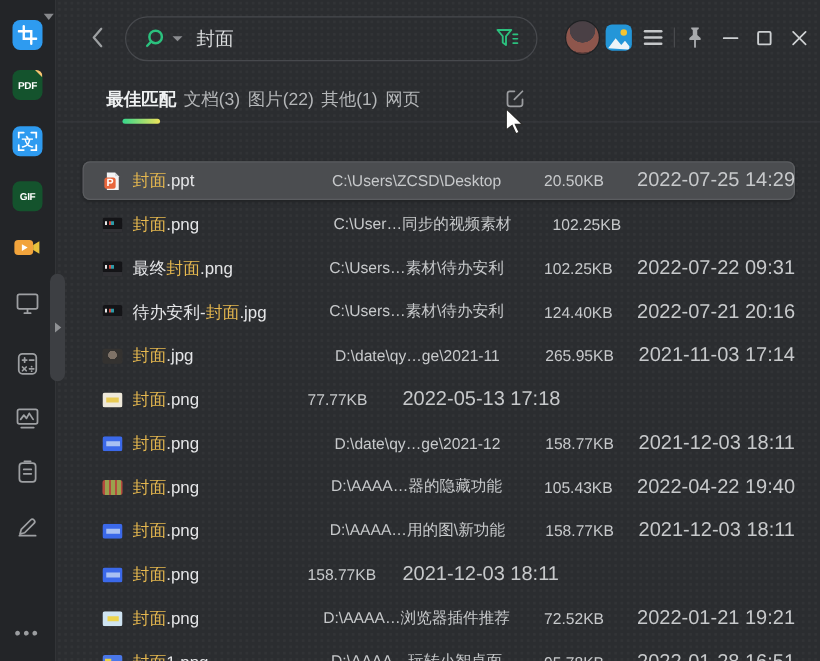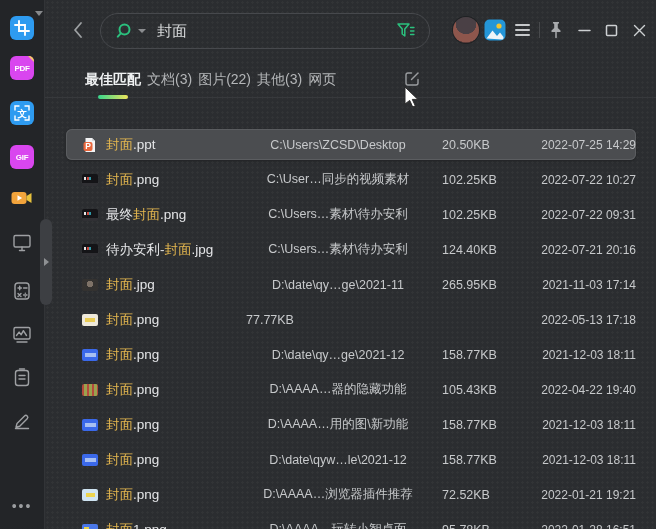--- a/index.html
+++ b/index.html
@@ -9,21 +9,21 @@
     background-image:radial-gradient(rgba(255,255,255,0.03) 1px,transparent 1.3px);
     background-size:5px 5px;}
   
   .sidebar{position:absolute;left:0;top:0;bottom:0;width:44px;background:#232528;
     border-right:1px solid #323437;z-index:2;}
   .sb-item{position:absolute;left:9px;width:26px;height:26px;display:flex;align-items:center;
     justify-content:center;cursor:pointer;}
   .tile{width:24px;height:24px;border-radius:6px;display:flex;align-items:center;justify-content:center;
     color:#fff;font-weight:bold;font-size:8px;letter-spacing:-0.3px;position:relative;}
   .tile.blue{background:#2e9bf0;}
-  .tile.red{background:#d946ef;align-items:center;}
+  .tile.red{background:#14532d;align-items:center;}
   .tile.red .fold{position:absolute;top:0;right:0;width:0;height:0;
     border-top:6px solid #f8c471;border-left:6px solid transparent;border-radius:0 5px 0 0;}
   .outline-icon{stroke:#9ea0a3;fill:none;stroke-width:1.4;stroke-linecap:round;stroke-linejoin:round;}
   .sb-caret{position:absolute;left:35px;top:11px;width:0;height:0;
     border-left:4px solid transparent;border-right:4px solid transparent;border-top:5px solid #87898c;}
   .sb-more{position:absolute;left:0;width:44px;top:498px;text-align:center;color:#9b9da0;
     font-size:14px;letter-spacing:2px;cursor:pointer;}
   .sidebar-handle{position:absolute;left:40px;top:219px;width:12px;height:86px;background:#3d3f43;
     border-radius:6px;z-index:3;display:flex;align-items:center;justify-content:center;cursor:pointer;}
   .sidebar-handle .arr{width:0;height:0;border-top:4px solid transparent;border-bottom:4px solid transparent;
@@ -60,21 +60,21 @@
   
   .list{position:absolute;left:66px;top:129px;width:570px;}
   .row{display:flex;align-items:center;height:31px;margin-bottom:4px;border-radius:6px;cursor:pointer;}
   .row.selected{background:#4b4d50;box-shadow:inset 0 0 0 1px #5b5d60,0 1px 3px rgba(0,0,0,.25);}
   .c-icon{width:16px;margin-left:16px;display:flex;justify-content:center;flex:none;}
   .c-name{width:134px;margin-left:8px;font-size:13.5px;white-space:nowrap;overflow:hidden;}
   .n-pre,.n-suf{color:#e4e5e7;}
   .n-match{color:#e6b84f;}
   .c-path{width:196px;text-align:center;font-size:12.5px;color:#c7c9cb;white-space:nowrap;}
   .c-size{width:76px;padding-left:6px;font-size:12.5px;color:#c7c9cb;white-space:nowrap;}
-  .c-date{flex:1;font-size:12px;color:#c7c9cb;white-space:nowrap;text-align:right;}
+  .c-date{flex:1;font-size:16px;color:#c7c9cb;white-space:nowrap;}
   
   .thumb{width:16px;height:12px;border-radius:2px;flex:none;}
   .t-video{background-color:#141417;background-image:
      linear-gradient(90deg,#e6e6e6 0 2px,transparent 2px 3px,#cf4a40 3px 5px,#2e9aa8 5px 7px,transparent 7px),
      linear-gradient(0deg,#303034 0 3px,transparent 3px);
      background-repeat:no-repeat,no-repeat;background-position:2px 3px,0 0;background-size:12px 3px,16px 12px;}
   .t-photo{background:radial-gradient(circle at 50% 42%,#7e7267 0 32%,#343230 33%);}
   .t-cream{background:linear-gradient(#e9cb54,#e9cb54) 50% 58%/10px 4px no-repeat,#efe9da;}
   .t-blue{background:linear-gradient(#a8c0f2,#a8c0f2) 50% 50%/11px 4px no-repeat,#3b69ea;}
   .t-green{background:repeating-linear-gradient(90deg,#b5493d 0 2px,#9aa14e 2px 5px);}
@@ -229,21 +229,21 @@
   <div class="win-btn" style="left:630px">
     <svg width="13" height="13" viewBox="0 0 13 13">
       <path d="M1.5 1.5l10 10 M11.5 1.5l-10 10" stroke="#cdd0d2" stroke-width="1.4" stroke-linecap="round"></path>
     </svg>
   </div>
 
   <div class="tabs" id="tabs">
       <div class="tab active"><span>最佳匹配</span></div>
       <div class="tab"><span>文档(3)</span></div>
       <div class="tab"><span>图片(22)</span></div>
-      <div class="tab"><span>其他(3)</span></div>
+      <div class="tab"><span>其他(1)</span></div>
       <div class="tab"><span>网页</span></div>
     </div>
   <div class="edit-btn">
     <svg width="18" height="18" viewBox="0 0 18 18">
       <path d="M15 9.5V13a2 2 0 0 1-2 2H5a2 2 0 0 1-2-2V5a2 2 0 0 1 2-2h3.5" stroke="#9b9da0" stroke-width="1.4" fill="none" stroke-linecap="round"></path>
       <path d="M8.5 9.5L15 3" stroke="#9b9da0" stroke-width="1.4" stroke-linecap="round"></path>
     </svg>
   </div>
   <div class="tabs-divider"></div>
 
@@ -268,21 +268,20 @@
   </div>
       <div class="row">
     <div class="c-icon">
           <div class="thumb t-video"></div>
         </div>
     <div class="c-name">
       <span class="n-pre"></span><span class="n-match">封面</span><span class="n-suf">.png</span>
     </div>
     <div class="c-path">C:\User…同步的视频素材</div>
     <div class="c-size">102.25KB</div>
-    <div class="c-date">2022-07-22 10:27</div>
   </div>
       <div class="row">
     <div class="c-icon">
           <div class="thumb t-video"></div>
         </div>
     <div class="c-name">
       <span class="n-pre">最终</span><span class="n-match">封面</span><span class="n-suf">.png</span>
     </div>
     <div class="c-path">C:\Users…素材\待办安利</div>
     <div class="c-size">102.25KB</div>
@@ -353,21 +352,20 @@
     <div class="c-size">158.77KB</div>
     <div class="c-date">2021-12-03 18:11</div>
   </div>
       <div class="row">
     <div class="c-icon">
           <div class="thumb t-blue"></div>
         </div>
     <div class="c-name">
       <span class="n-pre"></span><span class="n-match">封面</span><span class="n-suf">.png</span>
     </div>
-    <div class="c-path">D:\date\qyw…le\2021-12</div>
     <div class="c-size">158.77KB</div>
     <div class="c-date">2021-12-03 18:11</div>
   </div>
       <div class="row">
     <div class="c-icon">
           <div class="thumb t-lightblue"></div>
         </div>
     <div class="c-name">
       <span class="n-pre"></span><span class="n-match">封面</span><span class="n-suf">.png</span>
     </div>

